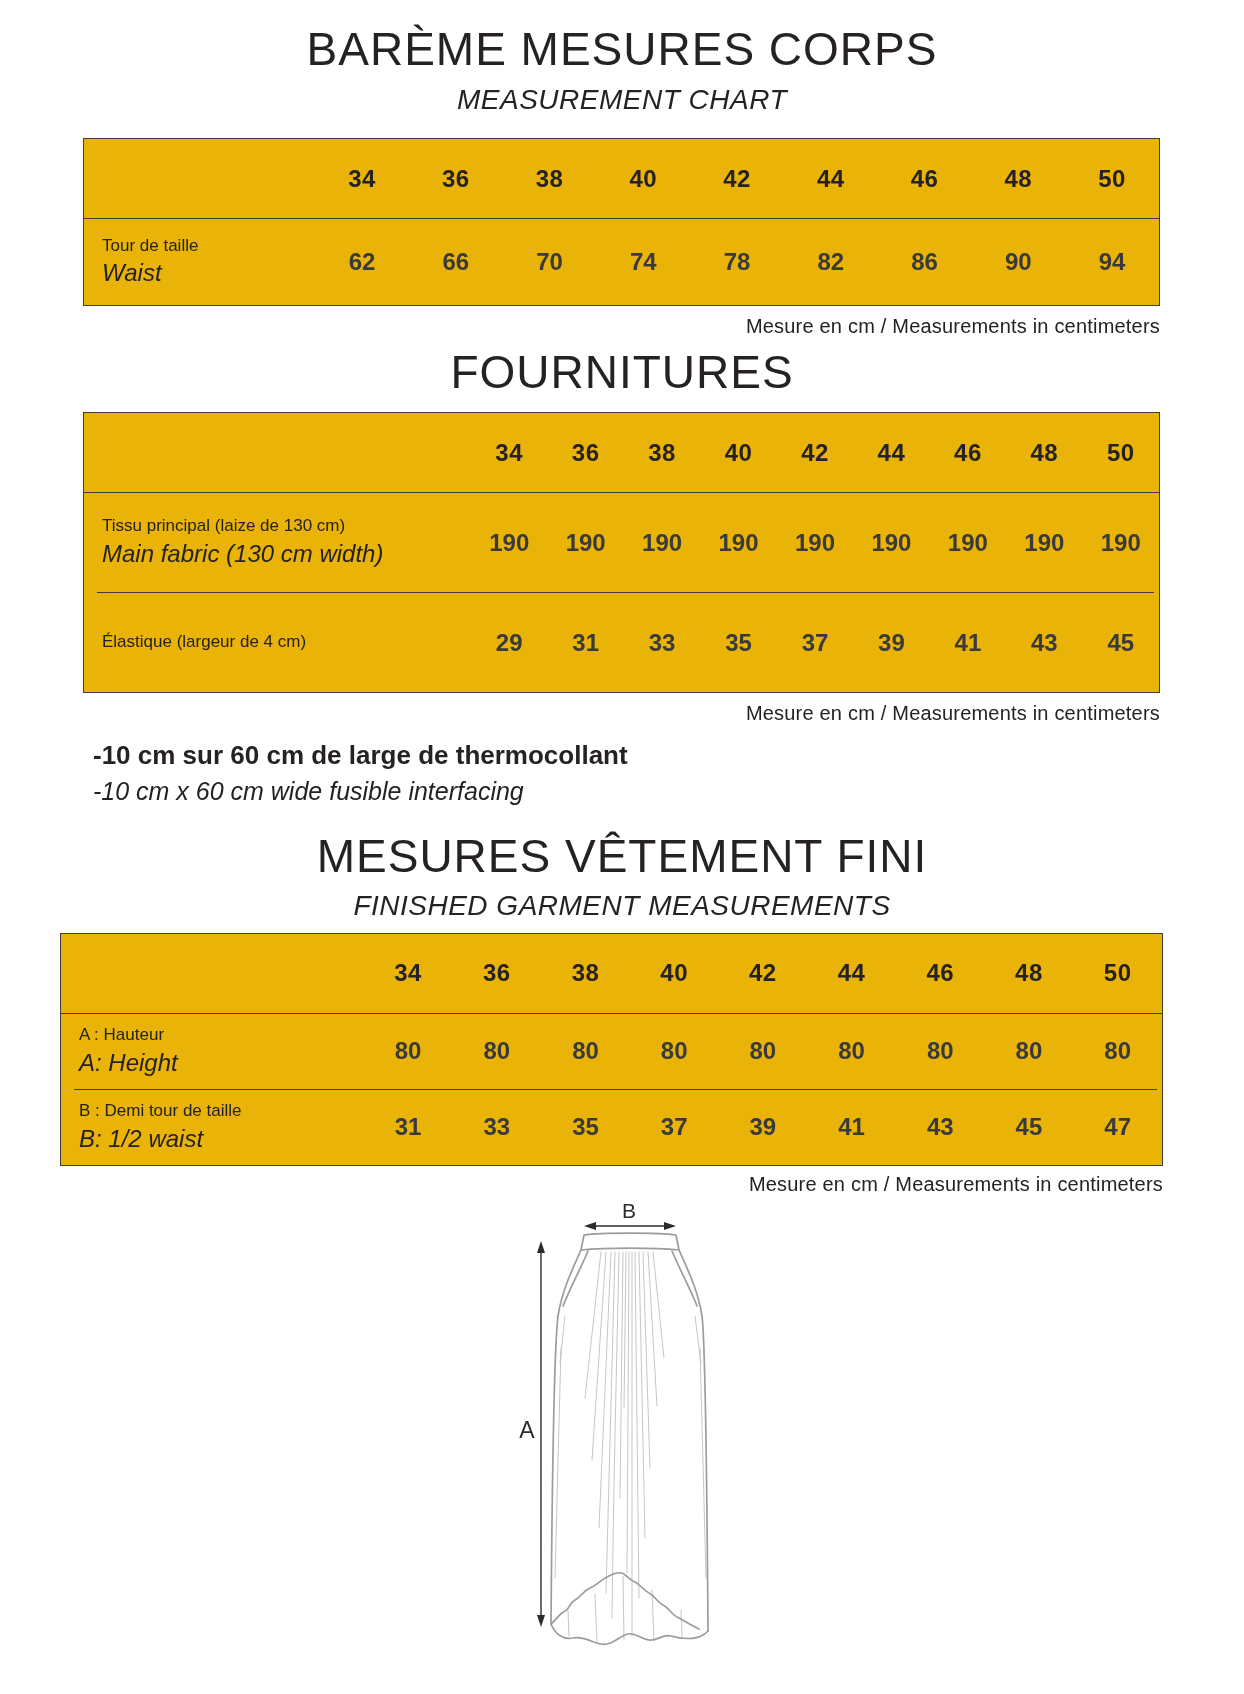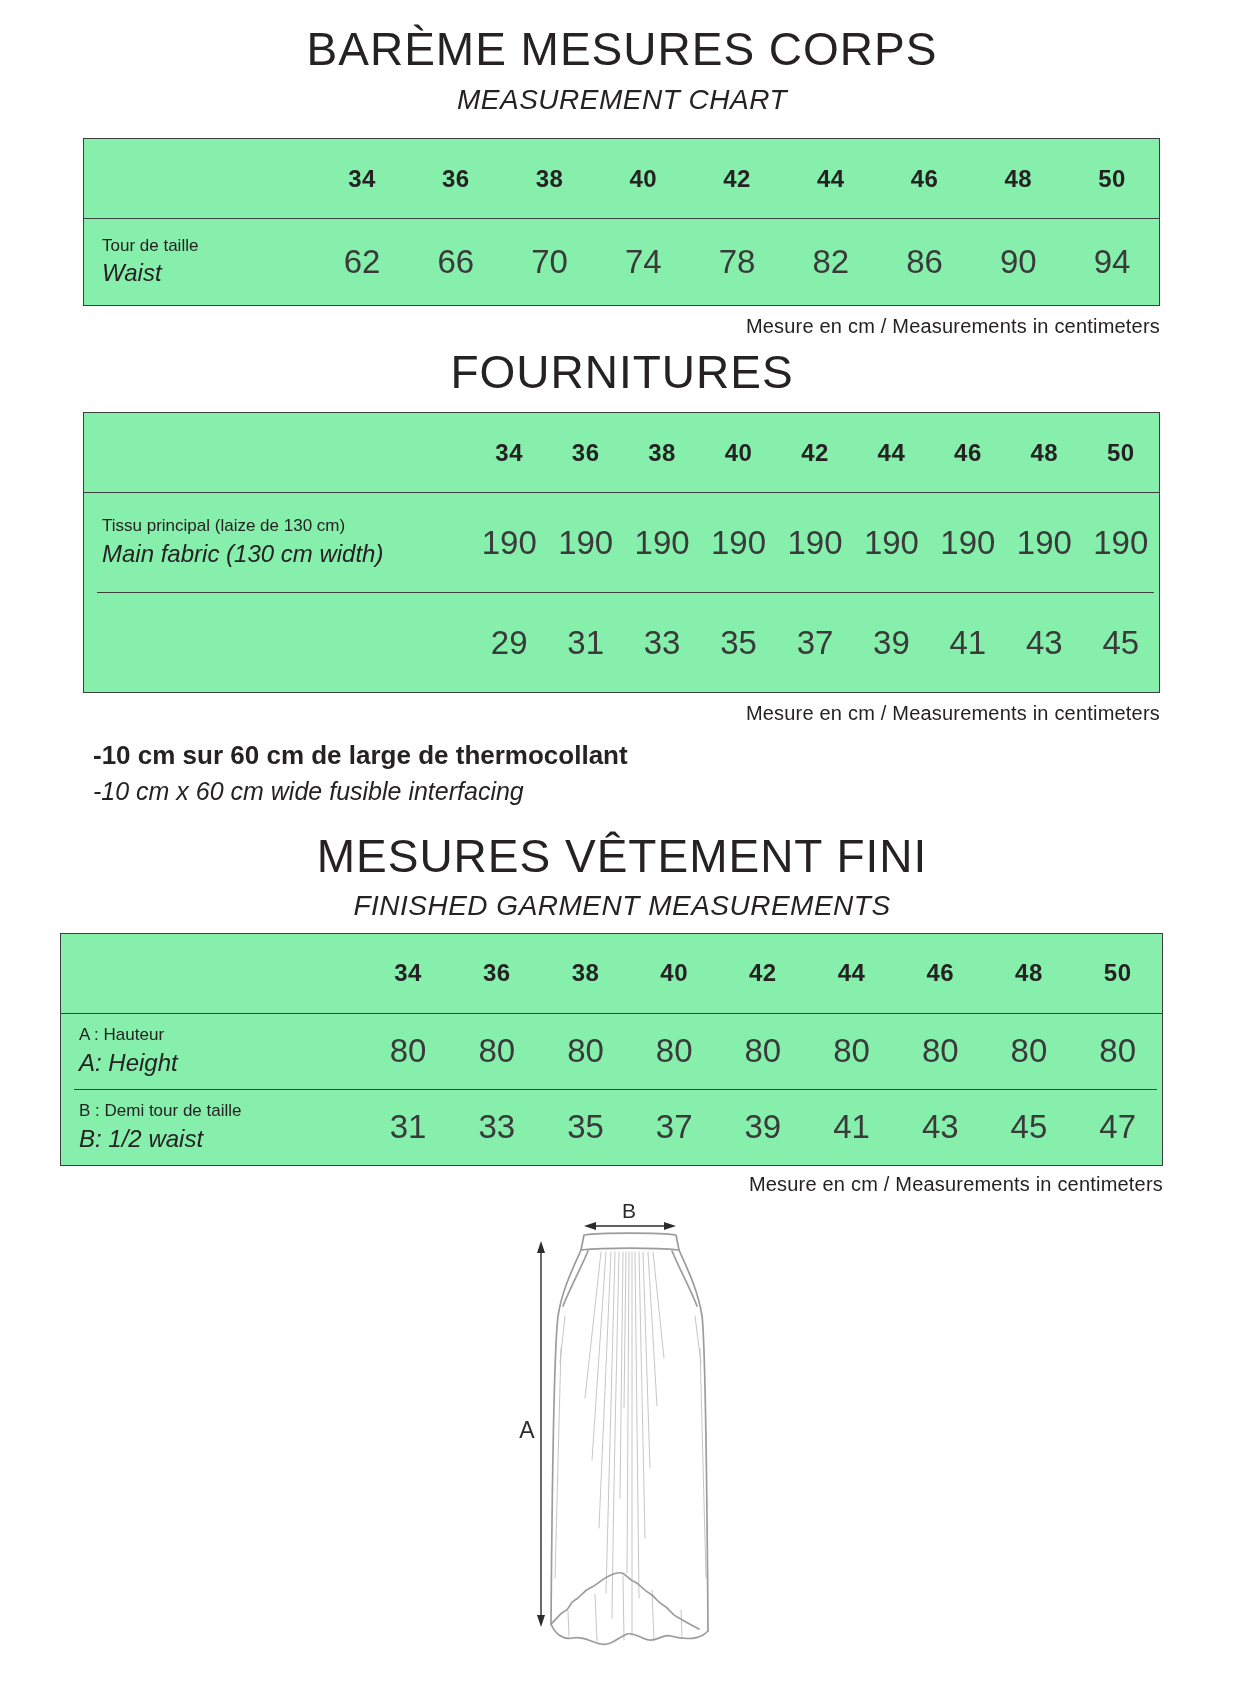--- a/index.html
+++ b/index.html
@@ -14,35 +14,35 @@
     overflow:hidden;
   }
   .sec-title{
     text-align:center;font-size:46px;font-weight:500;
     letter-spacing:1px;line-height:1;white-space:nowrap;
   }
   .sec-sub{
     text-align:center;font-size:28px;font-style:italic;font-weight:400;
     letter-spacing:.5px;line-height:1;white-space:nowrap;
   }
-  .mtable{border:1.6px solid #3e3e3e;background:#86efac;}
+  .mtable{border:1.6px solid #3e3e3e;background:#eab308;}
   .t12{margin:0 84px 0 83px;}
   .t3m{margin:0 81px 0 60px;}
   .trow{display:grid;align-items:center;}
   .t1 .trow{grid-template-columns:21.5% repeat(9,1fr);}
   .t2 .trow{grid-template-columns:36% repeat(9,1fr);}
   .t3 .trow{grid-template-columns:27.5% repeat(9,1fr);}
   .trow.header{height:79px;border-bottom:1.6px solid #3e3e3e;}
   .t1 .trow.data{height:86px;}
   .t2 .trow.data{height:99px;}
   .t3 .trow.data{height:75px;}
   .inner-divider{height:0;border-top:1.5px solid #3e3e3e;margin:0 5px 0 13px;}
   .cell{min-width:0;}
   .cell.size{text-align:center;font-weight:700;font-size:24px;letter-spacing:.5px;}
-  .cell.val{text-align:center;font-size:33px;font-weight:400;color:#3a3a3a;}
+  .cell.val{text-align:center;font-size:24px;font-weight:700;color:#3a3a3a;}
   .cell.rlabel{padding-left:18px;}
   .rlabel .fr{font-size:17px;font-weight:400;line-height:1.32;}
   .rlabel .en{font-size:24px;font-style:italic;font-weight:400;line-height:1.32;}
   .caption{text-align:right;font-size:20px;letter-spacing:.2px;}
   .cap12{margin:9px 84px 0 83px;}
   .cap3{margin:7px 81px 0 60px;}
   .mt-title1{margin-top:0;}
   .mt-sub1{margin-top:14px;}
   .mt-table1{margin-top:24px;}
   .mt-title2{margin-top:11px;}
@@ -121,20 +121,21 @@
         <div class="cell val">190</div>
         <div class="cell val">190</div>
         <div class="cell val">190</div>
         <div class="cell val">190</div>
         <div class="cell val">190</div>
         <div class="cell val">190</div>
       </div>
     <div class="inner-divider"></div>
     <div class="trow data">
       <div class="cell rlabel">
+        <div class="fr">Élastique (largeur de 4 cm)</div>
       </div>
     <div class="cell val">29</div>
         <div class="cell val">31</div>
         <div class="cell val">33</div>
         <div class="cell val">35</div>
         <div class="cell val">37</div>
         <div class="cell val">39</div>
         <div class="cell val">41</div>
         <div class="cell val">43</div>
         <div class="cell val">45</div>

